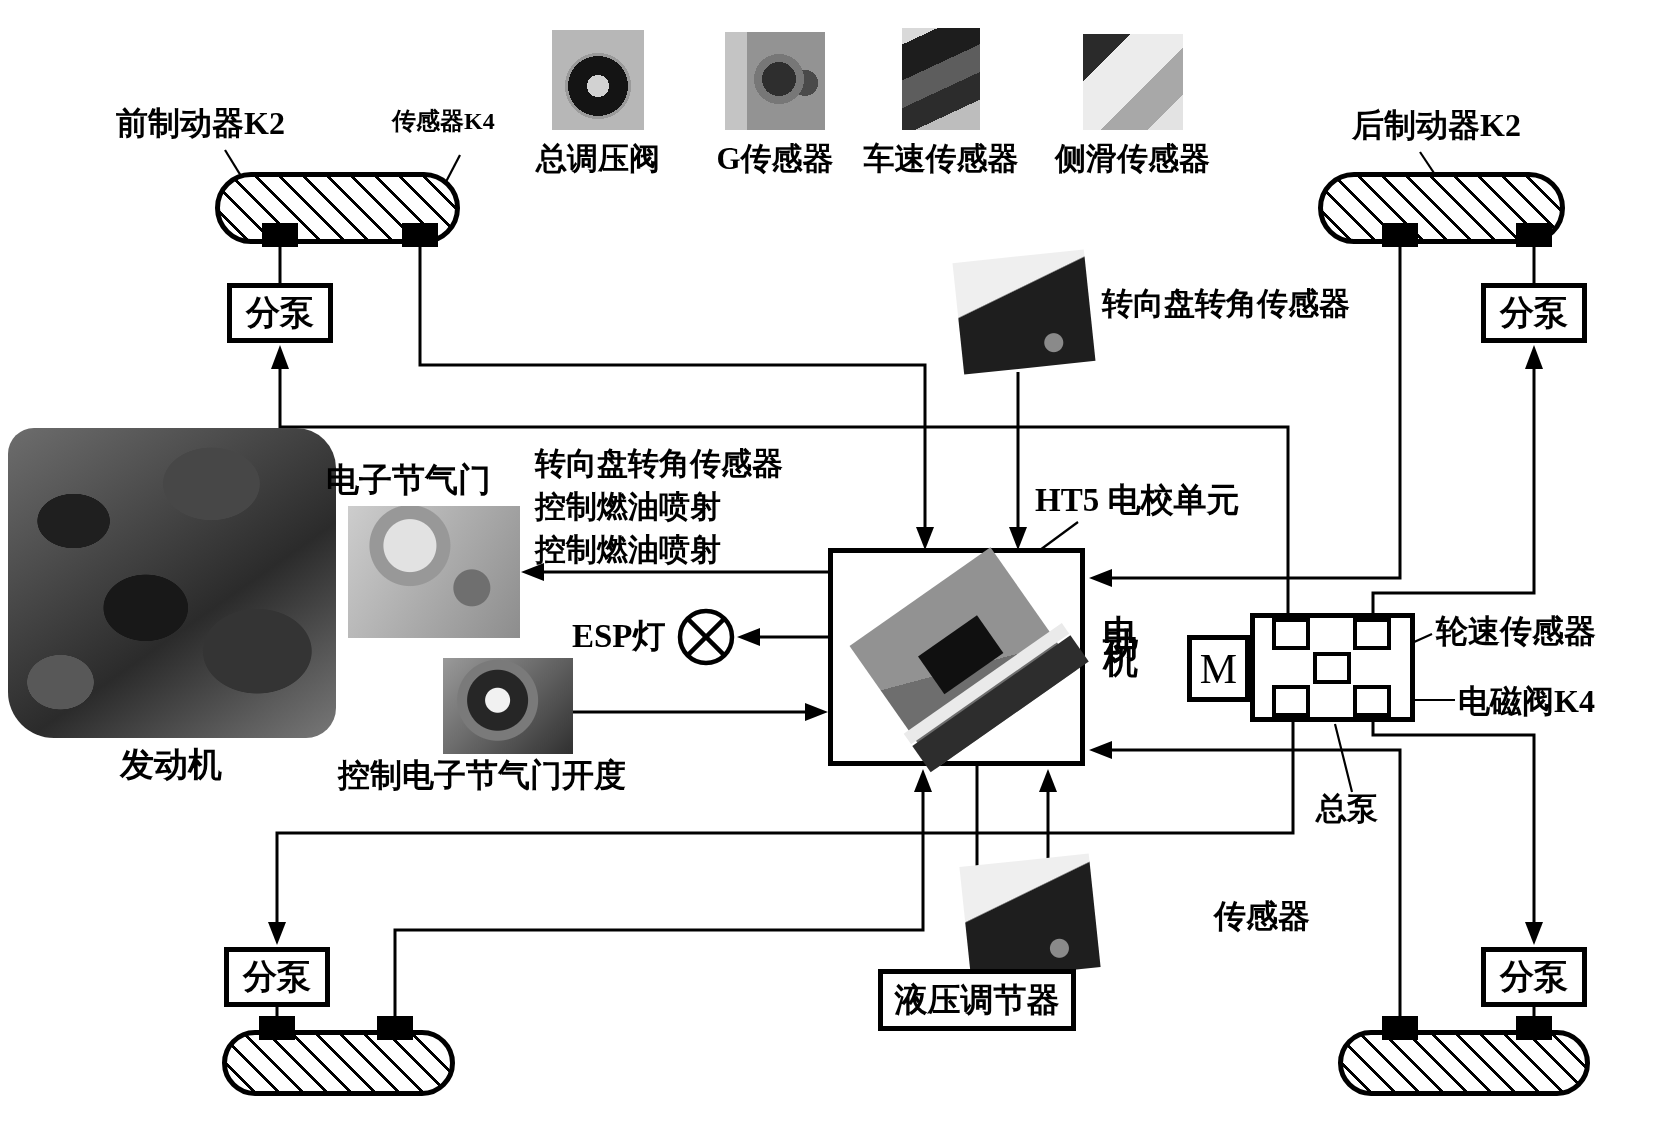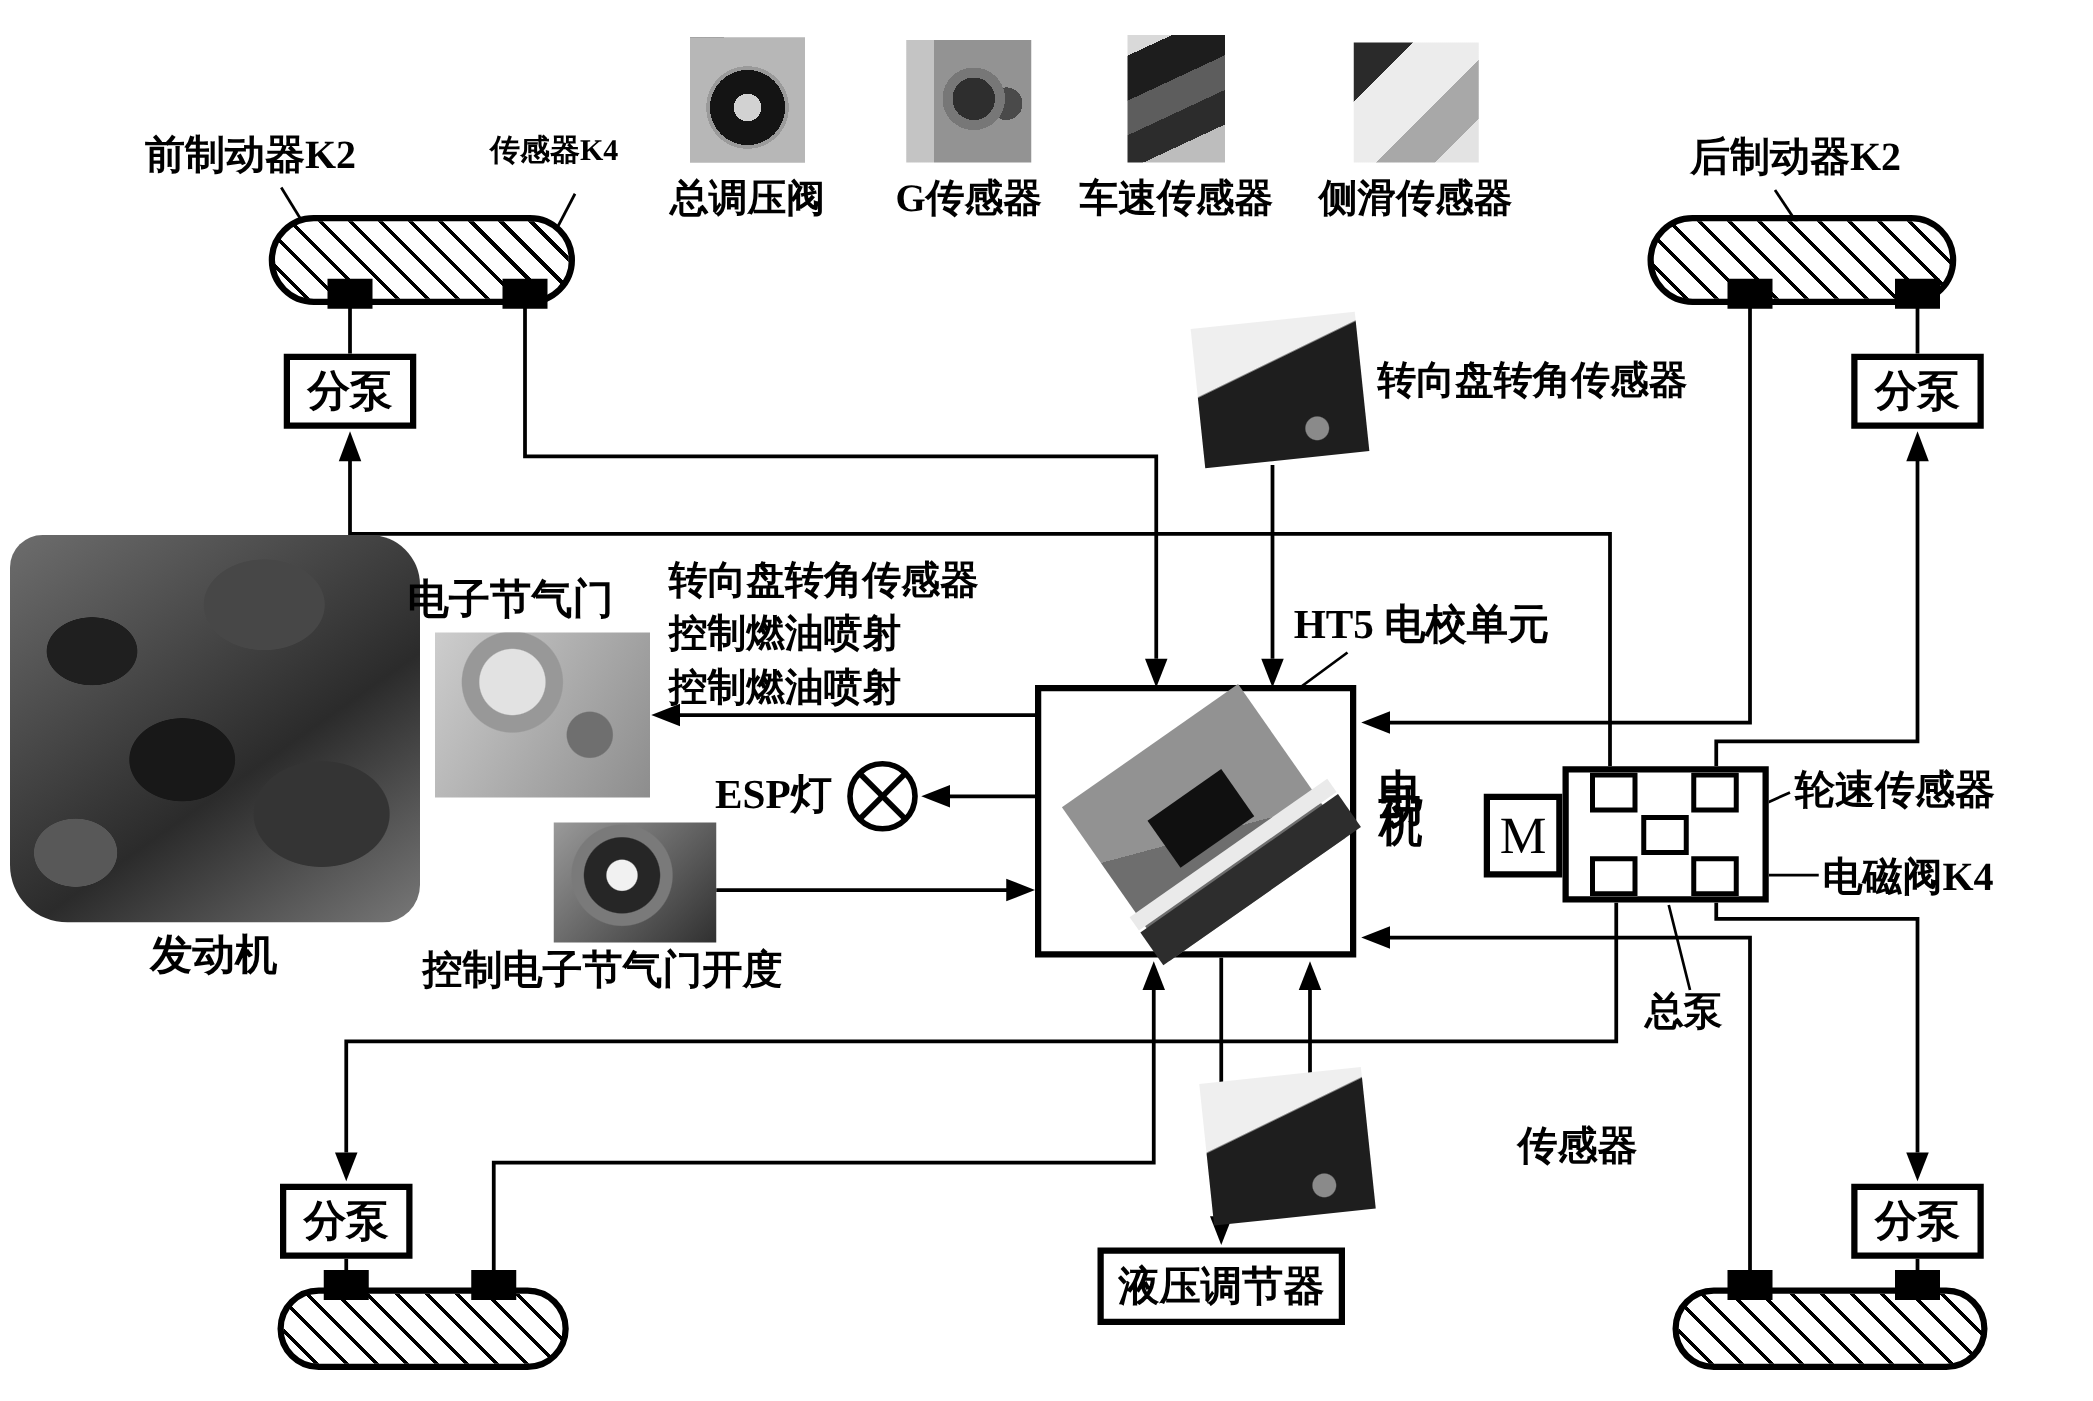--- a/index.html
+++ b/index.html
@@ -241,17 +241,17 @@
     <div class="vsq" style="left:98px;bottom:0;"></div>
   </div>
   <div class="lbl" style="left:1436px;top:614px;font-size:32px;">轮速传感器</div>
   <div class="lbl" style="left:1458px;top:684px;font-size:32px;">电磁阀K4</div>
   <div class="lbl" style="left:1316px;top:792px;font-size:31px;">总泵</div>
 
   <div class="photo p-accel" style="left:965px;top:860px;width:130px;height:114px;"></div>
   <div class="lbl" style="left:1152px;top:895px;width:220px;text-align:center;font-size:32px;line-height:42px;">
     <div>传感器</div>
   </div>
-  <div class="box" style="left:878px;top:998px;width:188px;height:52px;font-size:33px;">
+  <div class="box" style="left:878px;top:969px;width:188px;height:52px;font-size:33px;">
     <span>液压调节器</span>
     </div>
 
 </div>
 
 </body></html>

